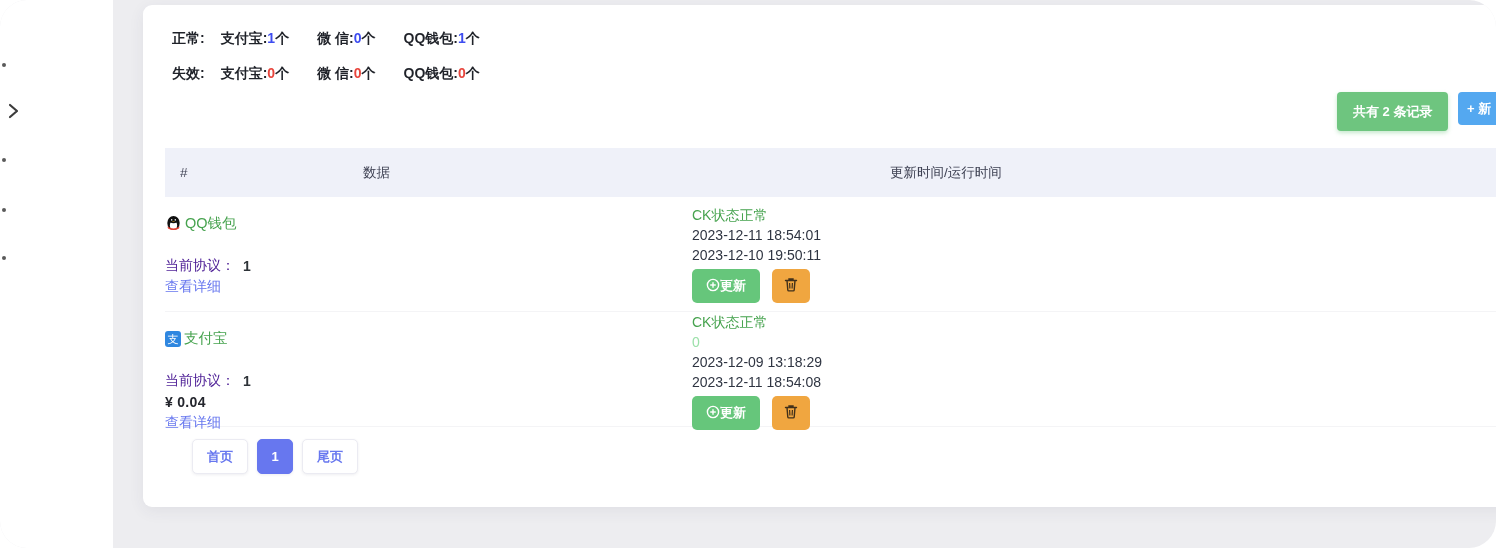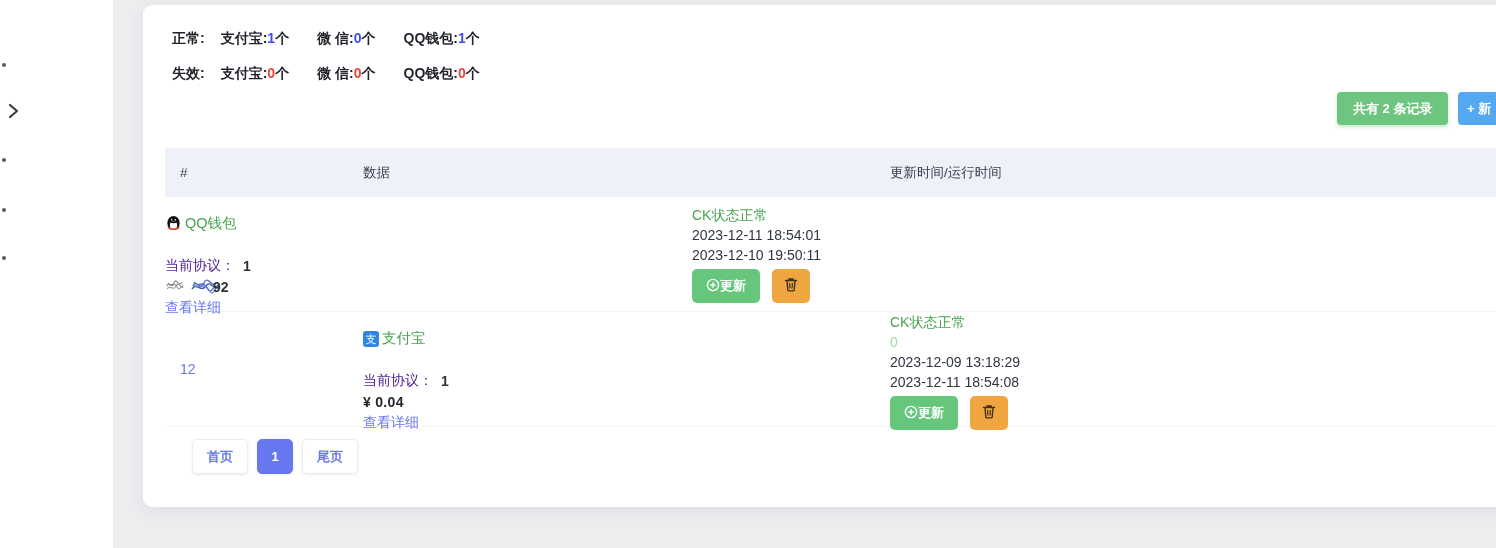--- a/index.html
+++ b/index.html
@@ -2,40 +2,41 @@
 <html><head>
 <meta charset="utf-8">
 <style>
   * { margin:0; padding:0; box-sizing:border-box; }
   html,body { width:1496px; height:548px; }
   .page {
     position:relative; width:1496px; height:548px;
     background:#ededf0; overflow:hidden;
     font-family:"Liberation Sans", sans-serif;
     color:#24262d;
+    border-radius:27px;
   }
   
   .sidebar { position:absolute; left:0; top:0; width:113px; height:548px; background:#ffffff; }
   .side-dot { position:absolute; left:2px; width:4px; height:4px; border-radius:50%; background:#5a5a5a; }
   .side-chevron { position:absolute; left:7px; top:102px; width:14px; height:18px; cursor:pointer; }
   
   .card {
     position:absolute; left:143px; top:5px; width:1372px; height:502px;
     background:#ffffff; border-radius:9px;
     box-shadow:0 4px 16px rgba(60,60,90,.07);
   }
   
   .stats-line { position:absolute; left:29px; display:flex; align-items:center; font-size:14px; font-weight:bold; color:#1f2229; }
   .stats-line .stat-group-label { margin-right:16px; }
   .stats-line .stat-item { margin-right:28px; }
   .stat-val-normal { color:#3e4df0; }
   .stat-val-invalid { color:#e8453c; }
   
   .btn-records {
-    position:absolute; left:1194px; top:87px; height:33px; line-height:33px;
+    position:absolute; left:1194px; top:87px; height:39px; line-height:33px;
     padding:0 16px; background:#6ec57f; color:#fff; font-size:13px; font-weight:bold;
     border:none; border-radius:4px; box-shadow:0 2px 4px rgba(110,197,127,.4); cursor:pointer;
     font-family:inherit;
   }
   .btn-add {
     position:absolute; left:1315px; top:87px; height:33px; line-height:33px; width:96px;
     padding:0 0 0 9px; text-align:left; background:#54a8f0; color:#fff; font-size:13px; font-weight:bold;
     border:none; border-radius:4px; cursor:pointer; font-family:inherit;
   }
   
@@ -146,38 +147,20 @@
               </svg>
             </span>
             <span class="wallet-name">QQ钱包</span>
           </div>
           <div class="spacer"></div>
           <div class="line">
             <span class="protocol-label">当前协议：</span>
             <span class="protocol-value">1</span>
           </div>
           <div class="line">
-            <span class="scribble scr-gray">
-              <svg width="20" height="16" viewBox="0 0 20 16">
-                <path d="M2,9 C4,3 7,13 9,6 S14,12 17,5" fill="none" stroke="#8a8a8a" stroke-width="1.1"></path>
-                <path d="M2,12 C5,7 8,15 11,9 S16,14 18,8" fill="none" stroke="#9a9a9a" stroke-width="1.1"></path>
-                <path d="M3,6 C5,11 9,4 12,10 S16,6 18,11" fill="none" stroke="#777" stroke-width="1"></path>
-              </svg>
-            </span>
-            <span class="scribble scr-blue">
-              <svg width="30" height="18" viewBox="0 0 30 18">
-                <path d="M3,10 C6,2 10,16 14,7 S22,14 27,6" fill="none" stroke="#5a74c8" stroke-width="1.4"></path>
-                <path d="M2,13 C7,6 11,17 16,10 S23,16 28,9" fill="none" stroke="#3d57a8" stroke-width="1.4"></path>
-                <path d="M4,6 C8,13 12,3 17,12 S24,5 28,13" fill="none" stroke="#4a64b8" stroke-width="1.3"></path>
-                <path d="M3,8 C9,15 14,5 19,14 S25,8 28,11" fill="none" stroke="#6c84d4" stroke-width="1.2"></path>
-              </svg>
-            </span>
-            <span class="amount-digits">92</span>
-          </div>
-          <div class="line">
             <a class="detail-link">查看详细</a>
           </div>
         </div>
         <div class="cell-time row-pad-a">
           <div class="tline status-ok">CK状态正常</div>
           <div class="tline">2023-12-11 18:54:01</div>
           <div class="tline">2023-12-10 19:50:11</div>
           <div class="action-row">
             <button class="btn-update">
               <span>
@@ -196,21 +179,20 @@
                     <line x1="5.6" y1="6" x2="5.9" y2="11.5" stroke="#40301a" stroke-width="1.2"></line>
                     <line x1="8.4" y1="6" x2="8.1" y2="11.5" stroke="#40301a" stroke-width="1.2"></line>
                   </svg>
               </span>
             </button>
           </div>
         </div>
       </div>
 
       <div class="trow" style="border-bottom:1px solid #f4f4f6">
-        <div class="cell-id">12</div>
         <div class="cell-data">
           <div class="line">
             <span class="icon-alipay">支</span>
             <span class="wallet-name">支付宝</span>
           </div>
           <div class="spacer"></div>
           <div class="line">
             <span class="protocol-label">当前协议：</span>
             <span class="protocol-value">1</span>
           </div>

